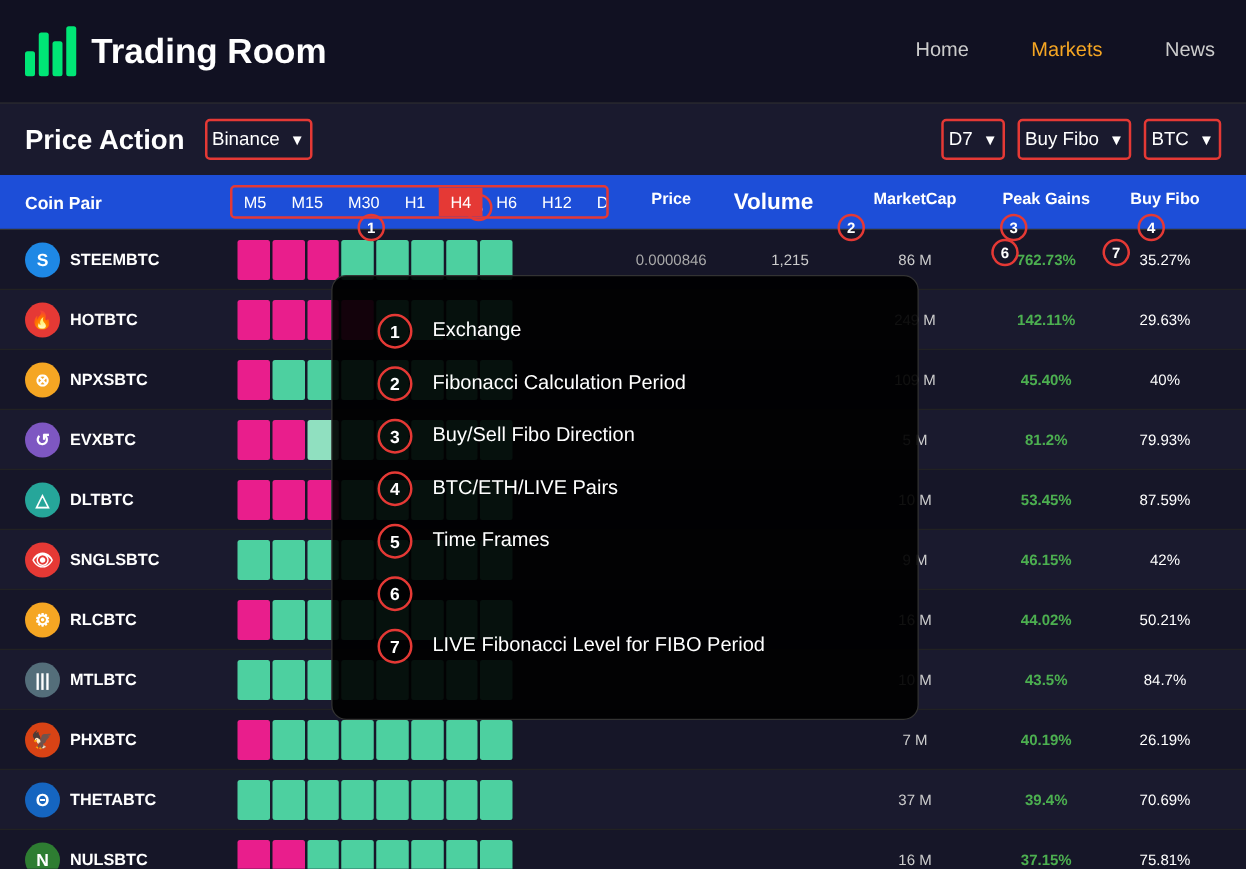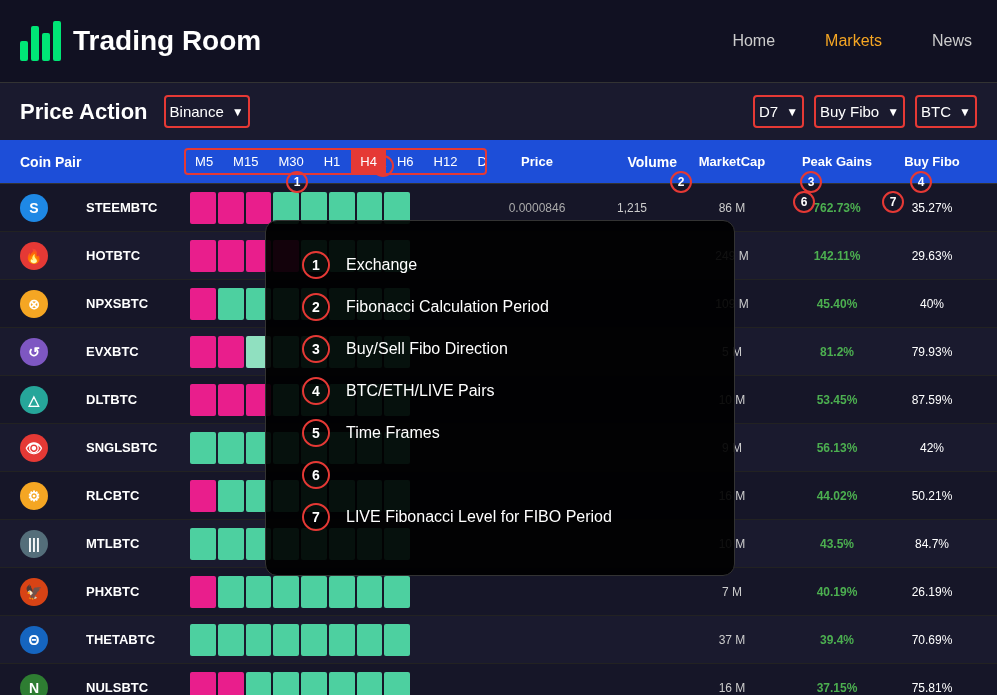--- a/index.html
+++ b/index.html
@@ -138,21 +138,21 @@
       font-size: 13px;
       color: #fff;
       cursor: pointer;
       background: transparent;
       border: none;
     }
     .tf-tab.active {
       background: #e53935;
     }
     .col-price { width: 100px; text-align: center; font-size: 13px; font-weight: bold; color: #fff; }
-    .col-volume { width: 90px; text-align: right; font-size: 14px; font-weight: bold; color: #fff; }
+    .col-volume { width: 90px; text-align: left; font-size: 18px; font-weight: bold; color: #fff; }
     .col-marketcap { width: 110px; text-align: center; font-size: 13px; font-weight: bold; color: #fff; }
     .col-peakgains { width: 100px; text-align: center; font-size: 13px; font-weight: bold; color: #fff; }
     .col-buyfibo { width: 90px; text-align: center; font-size: 13px; font-weight: bold; color: #fff; }
     .col-right {
       display: flex;
       flex: 1;
       justify-content: flex-end;
     }
 
     
@@ -181,21 +181,20 @@
       display: flex;
       align-items: center;
       justify-content: center;
       font-size: 14px;
       font-weight: bold;
     }
     .coin-name {
       font-size: 13px;
       font-weight: bold;
       color: #fff;
-      margin-left: 30px;
     }
 
     
     .color-cells {
       display: flex;
       gap: 2px;
       width: 220px;
     }
     .cell {
       width: 26px;
@@ -466,21 +465,21 @@
         <div class="cell" style="background: rgb(77, 208, 160);"></div>
         <div class="cell" style="background: rgb(77, 208, 160);"></div>
         <div class="cell" style="background: rgb(77, 208, 160);"></div>
         <div class="cell" style="background: rgb(77, 208, 160);"></div>
         <div class="cell" style="background: rgb(77, 208, 160);"></div>
       </div>
       <div class="col-right">
         <div class="price-val"></div>
         <div class="volume-val"></div>
         <div class="marketcap-val">9 M</div>
-        <div class="peakgains-val">56.13%</div>
+        <div class="peakgains-val">46.15%</div>
         <div class="buyfibo-val">42%</div>
       </div>
     </div>
     <div class="table-row">
       <div class="coin-info">
         <div class="coin-icon" style="background: rgb(245, 166, 35);">⚙</div>
         <div class="coin-name">RLCBTC</div>
       </div>
       <div class="color-cells">
         <div class="cell" style="background: rgb(233, 30, 140);"></div>

